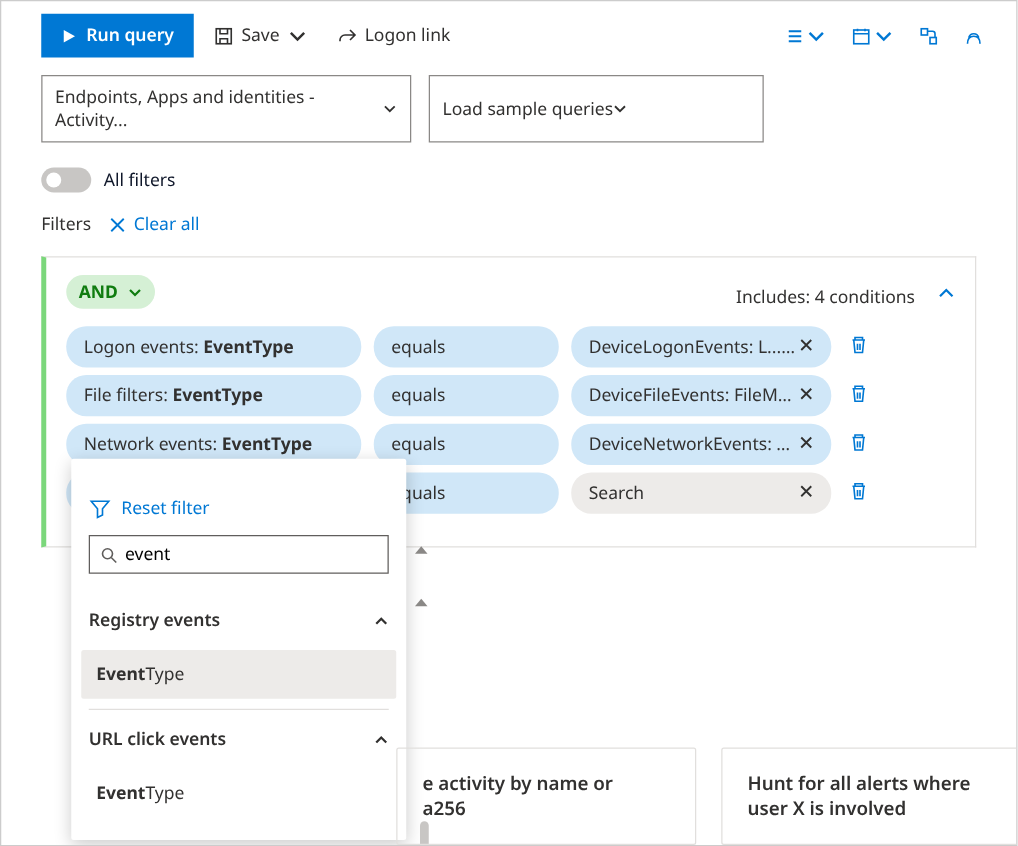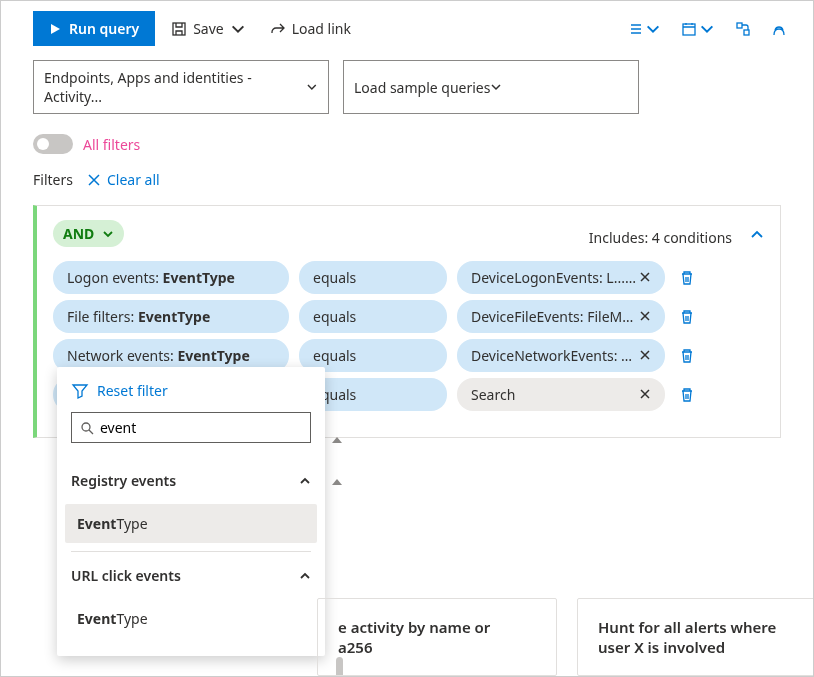--- a/index.html
+++ b/index.html
@@ -8,49 +8,49 @@
 .run-btn{background:#0078d4;color:#fff;border:none;padding:8px 16px;font-size:14px;font-weight:600;display:flex;align-items:center;gap:8px;cursor:pointer}
 .run-btn svg{width:12px;height:12px}
 .tb-btn{background:none;border:none;display:flex;align-items:center;gap:6px;font-size:14px;color:#323130;padding:6px 8px;cursor:pointer}
 .tb-btn svg{width:16px;height:16px}
 .spacer{flex:1}
 .icon-btn{background:none;border:none;padding:6px;cursor:pointer;color:#0078d4;display:flex;align-items:center;gap:2px}
 .icon-btn svg{width:16px;height:16px}
 .selectors{display:flex;gap:14px;padding:4px 32px 14px}
 .selector{border:1px solid #8a8886;padding:7px 10px;font-size:14px;display:flex;align-items:center;justify-content:flex-start;cursor:pointer;background:#fff}
 .sel1{width:296px}
-.sel2{width:296px}
+.sel2{width:268px}
 .all-filters-row{display:flex;align-items:center;gap:10px;padding:6px 32px 14px}
 .toggle{width:40px;height:20px;background:#c8c6c4;border-radius:10px;position:relative}
 .toggle::after{content:"";position:absolute;width:12px;height:12px;background:#fff;border-radius:50%;top:4px;left:4px}
-.all-filters-label{color:#ec4899;font-size:14px}
+.all-filters-label{color:#0f172a;font-size:14px}
 .filters-header{display:flex;align-items:flex-end;gap:14px;padding:2px 32px 16px}
 .filters-label{font-size:14px;color:#323130}
 .clear-all{display:flex;align-items:center;gap:6px;color:#0078d4;font-size:14px;cursor:pointer}
 .clear-all svg{width:14px;height:14px}
 .filter-panel{margin:0 32px 20px;border:1px solid #e1dfdd;border-left:4px solid #7bd77b;padding:14px 16px 20px}
 .panel-top{display:flex;align-items:flex-end;margin-bottom:14px}
 .and-pill{background:#d5f0d5;color:#107c10;font-weight:700;font-size:14px;padding:4px 10px;border-radius:14px;display:flex;align-items:center;gap:8px}
 .and-pill svg{width:12px;height:12px}
 .includes{margin-left:auto;font-size:14px;color:#323130}
 .includes b{font-weight:400}
 .collapse-btn{margin-left:18px;cursor:pointer;color:#0078d4}
 .collapse-btn svg{width:14px;height:14px}
-.cond-row{display:flex;align-items:flex-end;gap:10px;margin-bottom:6px}
+.cond-row{display:flex;align-items:center;gap:10px;margin-bottom:6px}
 .pill{border-radius:16px;padding:7px 14px;font-size:14px;white-space:nowrap;overflow:hidden;text-overflow:ellipsis}
 .pill-field{background:#d0e7f8;width:236px}
 .pill-field b{font-weight:700}
 .pill-op{background:#d0e7f8;width:148px}
 .pill-val{background:#d0e7f8;width:208px;display:flex;align-items:center;justify-content:space-between}
 .pill-val.search{background:#edebe9}
 .x-inline{cursor:pointer}
 .x-inline svg{width:12px;height:12px}
 .del-btn{background:none;border:none;cursor:pointer;color:#0078d4;padding:4px}
 .del-btn svg{width:16px;height:16px}
-.dropdown{position:absolute;left:56px;top:366px;width:268px;background:#fff;box-shadow:0 4px 14px rgba(0,0,0,0.2);border-radius:2px;padding:12px 0 10px}
+.dropdown{position:absolute;left:56px;top:366px;width:268px;background:#fff;box-shadow:0 4px 14px rgba(0,0,0,0.2);border-radius:2px;padding:28px 0 10px}
 .reset-row{display:flex;align-items:center;gap:8px;padding:2px 14px 12px;color:#0078d4;font-size:14px;cursor:pointer}
 .reset-row svg{width:18px;height:18px}
 .search-box{margin:0 14px 14px;border:1px solid #605e5c;display:flex;align-items:center;padding:5px 8px;gap:6px}
 .search-box input{border:none;outline:none;font-size:14px;flex:1}
 .search-box svg{width:14px;height:14px;color:#605e5c}
 .dd-section{padding:0 14px}
 .dd-sec-header{display:flex;justify-content:space-between;align-items:center;padding:14px 0 14px;font-size:14px;font-weight:600;cursor:pointer}
 .dd-sec-header svg{width:12px;height:12px}
 .dd-item{padding:10px 12px;font-size:14px;margin:0 -6px 8px;border-radius:2px;cursor:pointer}
 .dd-item.sel{background:#edebe9}
@@ -80,21 +80,21 @@
       </svg>
     <span>Save</span>
     <svg class="chev" viewBox="0 0 12 12" fill="none" stroke="currentColor" stroke-width="1.5">
         <path d="M2 4l4 4 4-4"></path>
       </svg>
   </button>
   <button class="tb-btn">
     <svg viewBox="0 0 16 16" fill="none" stroke="currentColor" stroke-width="1.3">
         <path d="M10 3l4 4-4 4M14 7H6a4 4 0 00-4 4v1"></path>
       </svg>
-    <span>Load link</span>
+    <span>Logon link</span>
   </button>
   <div class="spacer"></div>
   <button class="icon-btn">
     <svg viewBox="0 0 16 16" fill="none" stroke="currentColor" stroke-width="1.5">
         <path d="M4 4h10M4 8h10M4 12h10M2 4h.01M2 8h.01M2 12h.01"></path>
       </svg>
     <svg class="chev" viewBox="0 0 12 12" fill="none" stroke="currentColor" stroke-width="1.5">
         <path d="M2 4l4 4 4-4"></path>
       </svg>
   </button>

